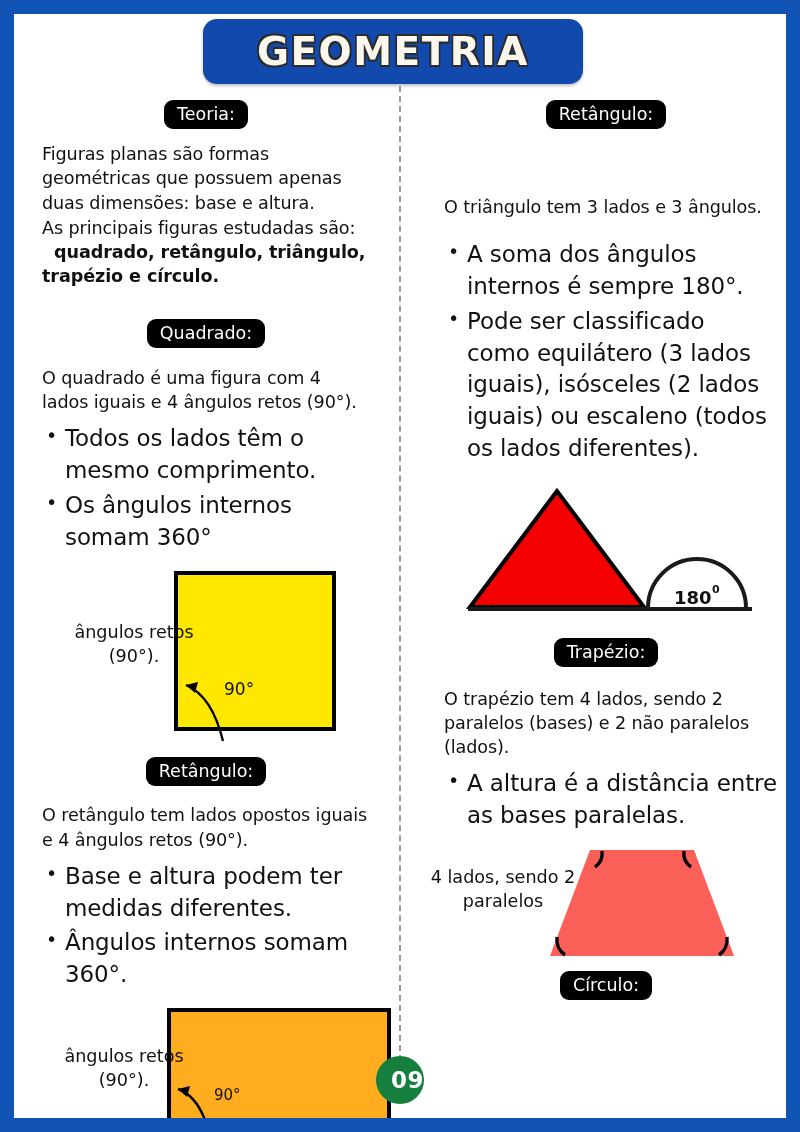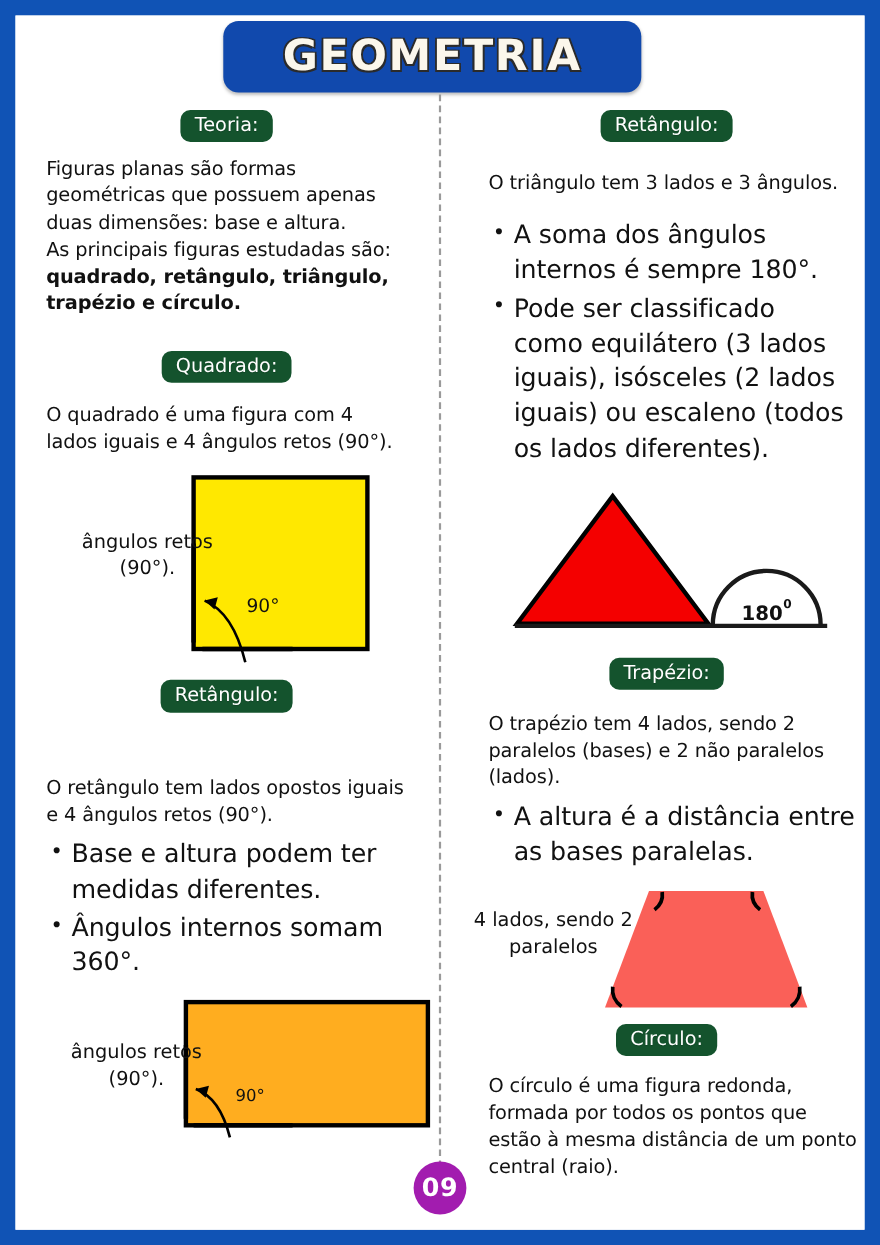--- a/index.html
+++ b/index.html
@@ -74,39 +74,39 @@
   .col-right { left: 408px; width: 368px; }
 
   
   .badge-wrap {
     display: flex;
     justify-content: center;
     width: 100%;
   }
   .badge {
     display: inline-block;
-    background: #14532d;
+    background: #000000;
     color: #ffffff;
     border-radius: 9px;
     padding: 4px 13px 5px 13px;
     font-size: 17.5px;
     font-weight: 400;
     line-height: 1.15;
     white-space: nowrap;
     text-shadow: 0 1px 1px rgba(0,0,0,0.18);
   }
 
   
   .para {
     font-size: 17.6px;
     line-height: 1.38;
     color: #111111;
     letter-spacing: -0.1px;
   }
-  .para b { font-weight: 700; }
+  .para b { font-weight: 700; margin-left: 12px; }
 
   ul.bullets {
     list-style: none;
     margin-top: 9px;
   }
   ul.bullets li {
     position: relative;
     padding-left: 23px;
     margin-bottom: 3px;
     font-size: 23px;
@@ -141,24 +141,24 @@
 
   
   .page-num {
     position: absolute;
     left: 50%;
     transform: translateX(-50%);
     bottom: 14px;
     width: 48px;
     height: 48px;
     border-radius: 50%;
-    background: #a21caf;
+    background: #15803d;
     display: flex;
     align-items: center;
-    justify-content: center;
+    justify-content: flex-end;
     z-index: 5;
   }
   .page-num span {
     color: #ffffff;
     font-size: 23px;
     font-weight: 700;
     letter-spacing: 0.5px;
   }
 </style>
 </head>
@@ -187,20 +187,24 @@
       </div>
 
       <div class="spacer-lg"></div>
 
       <div class="badge-wrap">
         <span class="badge">Quadrado:</span>
       </div>
       <div style="height:18px"></div>
       <div style="padding:0 16px 0 16px;">
         <p class="para">O quadrado é uma figura com 4 lados iguais e 4 ângulos retos (90°).</p>
+        <ul class="bullets">
+          <li>Todos os lados têm o mesmo comprimento.</li>
+          <li>Os ângulos internos somam 360°</li>
+        </ul>
       </div>
 
       <div class="fig-row" style="height:180px; margin-top:10px;">
         <div class="fig-label" style="left:48px; top:58px; width:120px;">
           <span>ângulos retos (90°).</span>
         </div>
         <svg width="360" height="180" viewBox="0 0 360 180">
           <rect x="150" y="10" width="158" height="156" fill="#ffe800" stroke="#000000" stroke-width="4"></rect>
 
           <line x1="150" y1="70" x2="150" y2="160" stroke="#000000" stroke-width="4"></line>
@@ -211,21 +215,21 @@
           <text x="198" y="132" font-family="DejaVu Sans, sans-serif" font-size="17" fill="#111111">90°</text>
         </svg>
       </div>
 
       <div class="spacer-sm"></div>
 
       <div class="badge-wrap">
         <span class="badge">Retângulo:</span>
       </div>
       <div style="height:17px"></div>
-      <div style="padding:0 16px 0 16px;margin-top:40px;">
+      <div style="padding:0 16px 0 16px;">
         <p class="para">O retângulo tem lados opostos iguais e 4 ângulos retos (90°).</p>
         <ul class="bullets">
           <li>Base e altura podem ter medidas diferentes.</li>
           <li>Ângulos internos somam 360°.</li>
         </ul>
       </div>
 
       <div class="fig-row" style="height:135px; margin-top:10px;">
         <div class="fig-label" style="left:38px; top:44px; width:120px;">
           <span>ângulos retos (90°).</span>
@@ -241,21 +245,21 @@
       </div>
 
     </div>
 
     <div class="col col-right">
 
       <div class="badge-wrap">
         <span class="badge">Retângulo:</span>
       </div>
       <div style="height:26px"></div>
-      <div style="padding:0 18px 0 22px;">
+      <div style="padding:0 18px 0 22px;margin-top:40px;">
         <p class="para">O triângulo tem 3 lados e 3 ângulos.</p>
         <ul class="bullets" style="margin-top:20px;">
           <li>A soma dos ângulos internos é sempre 180°.</li>
           <li>Pode ser classificado como equilátero (3 lados iguais), isósceles (2 lados iguais) ou escaleno (todos os lados diferentes).</li>
         </ul>
       </div>
 
       <div class="fig-row" style="height:155px; margin-top:14px;">
         <svg width="368" height="155" viewBox="0 0 368 155">
           <polygon points="135,12 48,128 222,128" fill="#f40000" stroke="#000000" stroke-width="4"></polygon>
@@ -295,23 +299,20 @@
           <path d="M 305 93 A 19 19 0 0 1 297 111" fill="none" stroke="#000000" stroke-width="3.4"></path>
         </svg>
       </div>
 
       <div style="height:2px"></div>
 
       <div class="badge-wrap">
         <span class="badge">Círculo:</span>
       </div>
       <div style="height:16px"></div>
-      <div style="padding:0 10px 0 22px;">
-        <p class="para">O círculo é uma figura redonda, formada por todos os pontos que estão à mesma distância de um ponto central (raio).</p>
-      </div>
 
     </div>
 
     <div class="page-num">
       <span>09</span>
     </div>
 
   </div>
 </div>
 

